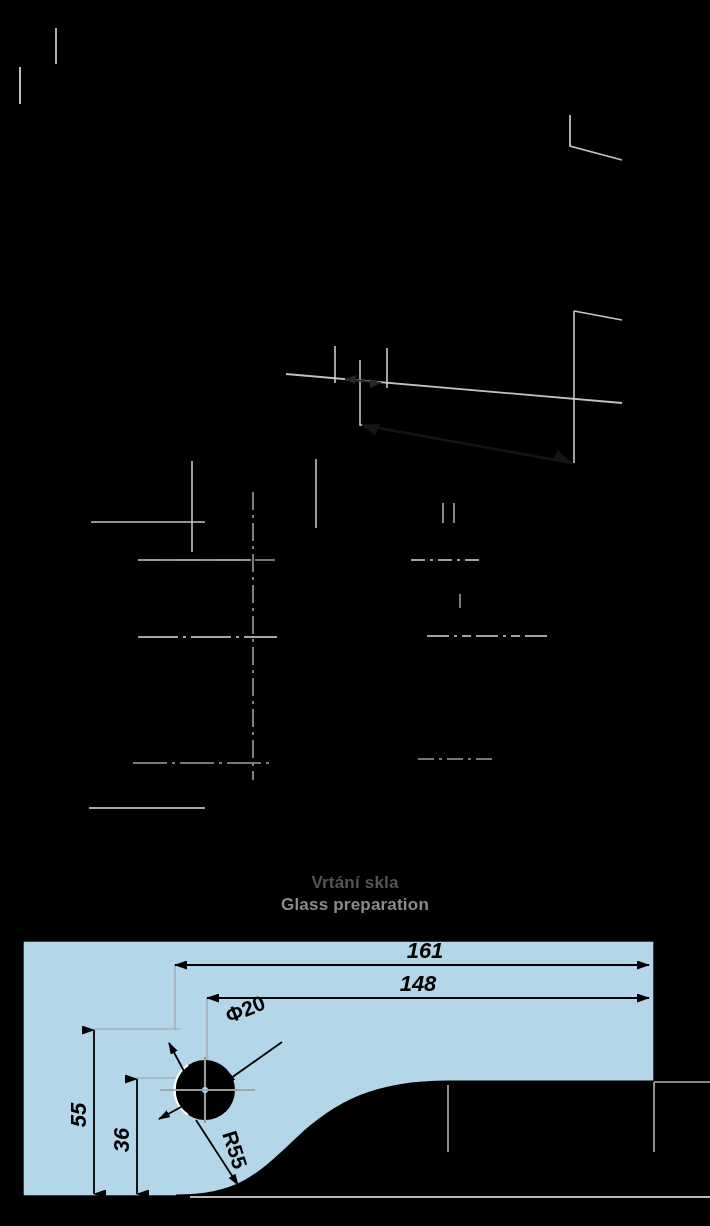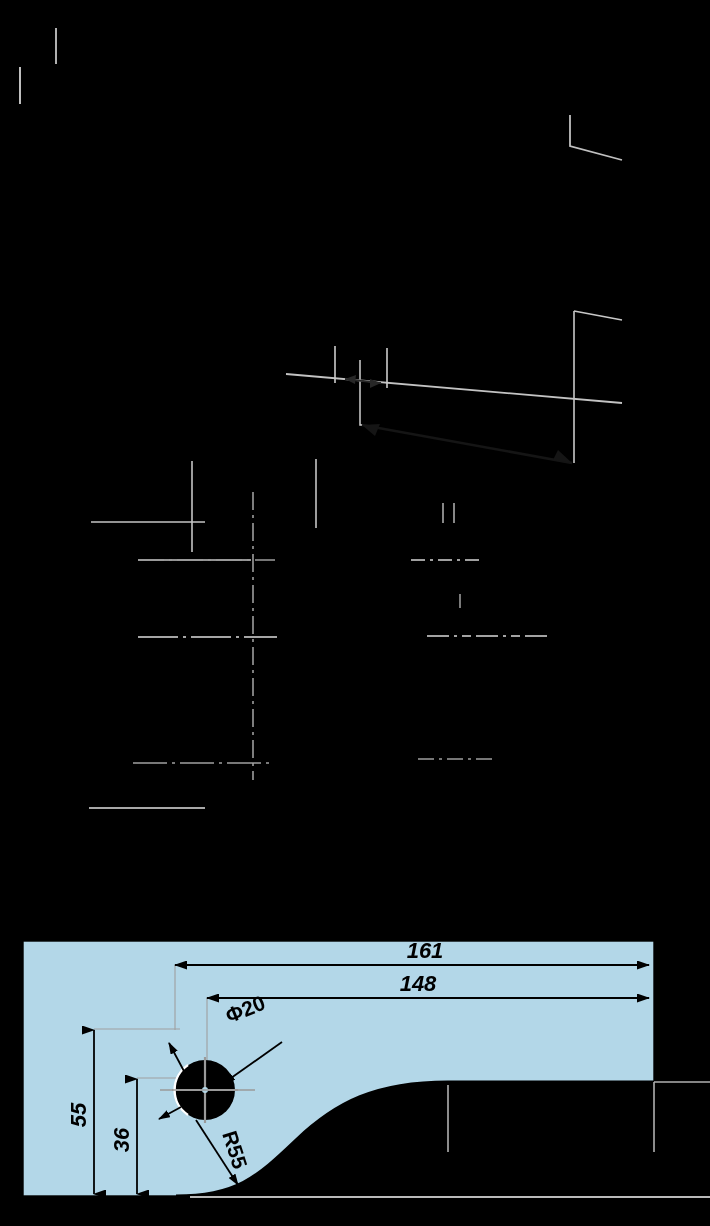--- a/index.html
+++ b/index.html
@@ -117,20 +117,24 @@
     <line x1="89" y1="808" x2="205" y2="808" stroke="#a8a8a8" stroke-width="2"></line>
 
     <line x1="443" y1="503" x2="443" y2="523" stroke="#aaaaaa" stroke-width="1.6"></line>
     <line x1="454" y1="503" x2="454" y2="523" stroke="#aaaaaa" stroke-width="1.6"></line>
     <line x1="411" y1="560" x2="482" y2="560" stroke="#a0a0a0" stroke-width="1.8" stroke-dasharray="14 5 3 5"></line>
     <line x1="460" y1="594" x2="460" y2="608" stroke="#9a9a9a" stroke-width="1.6"></line>
     <line x1="427" y1="636" x2="551" y2="636" stroke="#a3a3a3" stroke-width="1.8" stroke-dasharray="22 5 3 5 9 5"></line>
     <line x1="418" y1="759" x2="494" y2="759" stroke="#9e9e9e" stroke-width="1.6" stroke-dasharray="16 5 3 5"></line>
   </svg>
 
+  <div id="caption-block">
+    <span id="caption-cs">Vrtání skla</span>
+    <span id="caption-en">Glass preparation</span>
+  </div>
 
   <svg id="glass-diagram" viewBox="0 0 710 296" width="710" height="296">
 
     <defs>
       <marker id="ah" markerWidth="13" markerHeight="9" refX="12" refY="4.5" orient="auto" markerUnits="userSpaceOnUse">
         <path d="M0,0 L13,4.5 L0,9 z" fill="#000000"></path>
       </marker>
       <marker id="ahr" markerWidth="13" markerHeight="9" refX="1" refY="4.5" orient="auto" markerUnits="userSpaceOnUse">
         <path d="M13,0 L0,4.5 L13,9 z" fill="#000000"></path>
       </marker>

